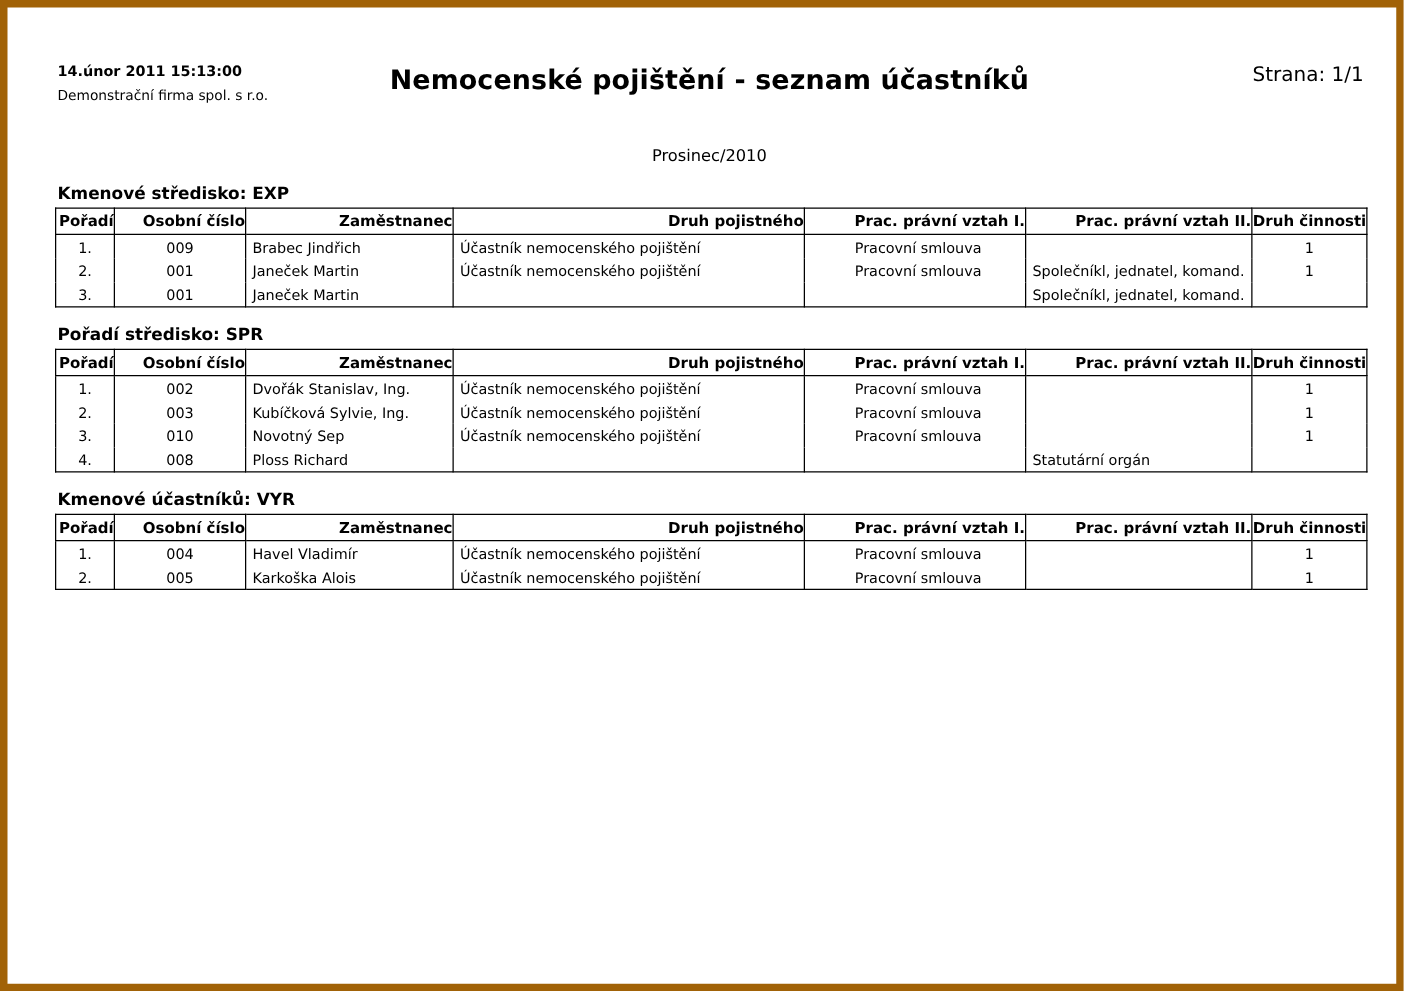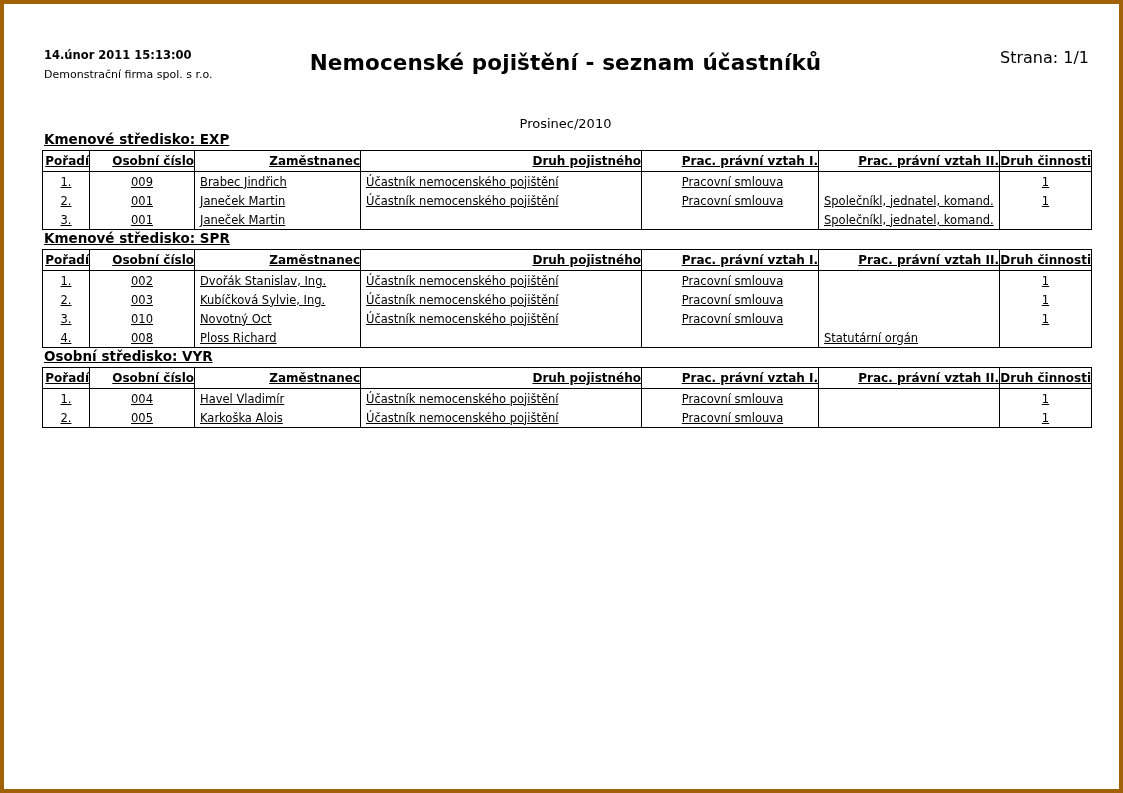--- a/index.html
+++ b/index.html
@@ -10,21 +10,21 @@
   body {
     font-family: "DejaVu Sans", sans-serif;
     color: #000000;
   }
   .page {
     position: relative;
     width: 1123px;
     height: 793px;
     box-sizing: border-box;
     background: #ffffff;
-    border: 4px solid #a16207;
+    border: 6px solid #a16207;
     overflow: hidden;
   }
   .inner {
     position: absolute;
     left: 38px;
     top: 38px;
     width: 1047px;
   }
   
   .hdr {
@@ -59,22 +59,21 @@
     padding-top: 8px;
     letter-spacing: 0.1px;
   }
   .hdr-sub {
     text-align: center;
     font-size: 13px;
     padding-top: 12px;
   }
   
   .group {
-    margin-top: 0;
-    text-decoration: underline;
+    margin-top: 14px;
   }
   .group-title {
     font-size: 13.5px;
     font-weight: bold;
     padding-bottom: 3px;
     padding-left: 2px;
   }
   table.rep {
     border-collapse: collapse;
     width: 1047px;
@@ -174,21 +173,21 @@
                 <td class="c-zam">Janeček Martin</td>
                 <td class="c-druh"></td>
                 <td class="c-vztah1"></td>
                 <td class="c-vztah2">Společníkl, jednatel, komand.</td>
                 <td class="c-cinnost"></td>
               </tr>
             </tbody>
           </table>
         </div>
         <div class="group">
-          <div class="group-title">Kmenové středisko: SPR</div>
+          <div class="group-title">Pořadí středisko: SPR</div>
           <table class="rep">
             <thead>
               <tr>
                 <th class="c-poradi">Pořadí</th>
                 <th class="c-cislo">Osobní číslo</th>
                 <th class="c-zam">Zaměstnanec</th>
                 <th class="c-druh">Druh pojistného</th>
                 <th class="c-vztah1">Prac. právní vztah I.</th>
                 <th class="c-vztah2">Prac. právní vztah II.</th>
                 <th class="c-cinnost">Druh činnosti</th>
@@ -209,40 +208,40 @@
                 <td class="c-cislo">003</td>
                 <td class="c-zam">Kubíčková Sylvie, Ing.</td>
                 <td class="c-druh">Účastník nemocenského pojištění</td>
                 <td class="c-vztah1">Pracovní smlouva</td>
                 <td class="c-vztah2"></td>
                 <td class="c-cinnost">1</td>
               </tr>
               <tr>
                 <td class="c-poradi">3.</td>
                 <td class="c-cislo">010</td>
-                <td class="c-zam">Novotný Oct</td>
+                <td class="c-zam">Novotný Sep</td>
                 <td class="c-druh">Účastník nemocenského pojištění</td>
                 <td class="c-vztah1">Pracovní smlouva</td>
                 <td class="c-vztah2"></td>
                 <td class="c-cinnost">1</td>
               </tr>
               <tr>
                 <td class="c-poradi">4.</td>
                 <td class="c-cislo">008</td>
                 <td class="c-zam">Ploss Richard</td>
                 <td class="c-druh"></td>
                 <td class="c-vztah1"></td>
                 <td class="c-vztah2">Statutární orgán</td>
                 <td class="c-cinnost"></td>
               </tr>
             </tbody>
           </table>
         </div>
         <div class="group">
-          <div class="group-title">Osobní středisko: VYR</div>
+          <div class="group-title">Kmenové účastníků: VYR</div>
           <table class="rep">
             <thead>
               <tr>
                 <th class="c-poradi">Pořadí</th>
                 <th class="c-cislo">Osobní číslo</th>
                 <th class="c-zam">Zaměstnanec</th>
                 <th class="c-druh">Druh pojistného</th>
                 <th class="c-vztah1">Prac. právní vztah I.</th>
                 <th class="c-vztah2">Prac. právní vztah II.</th>
                 <th class="c-cinnost">Druh činnosti</th>

